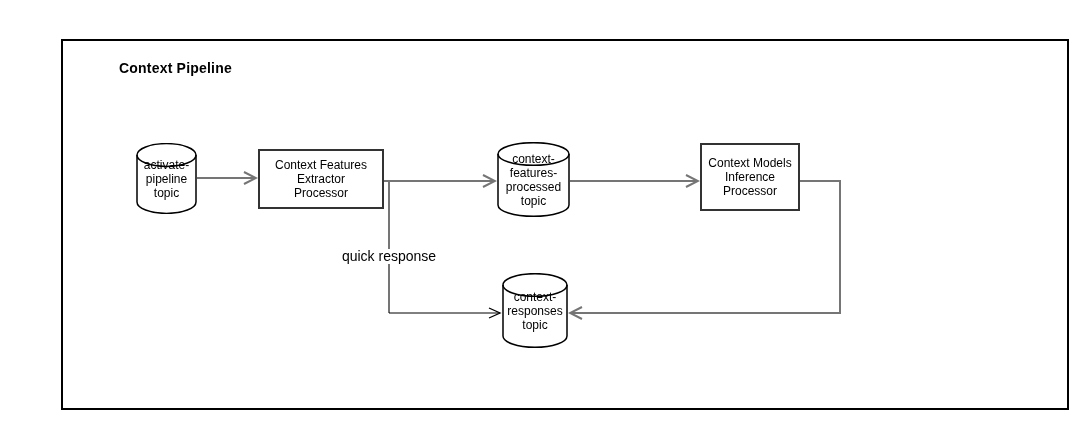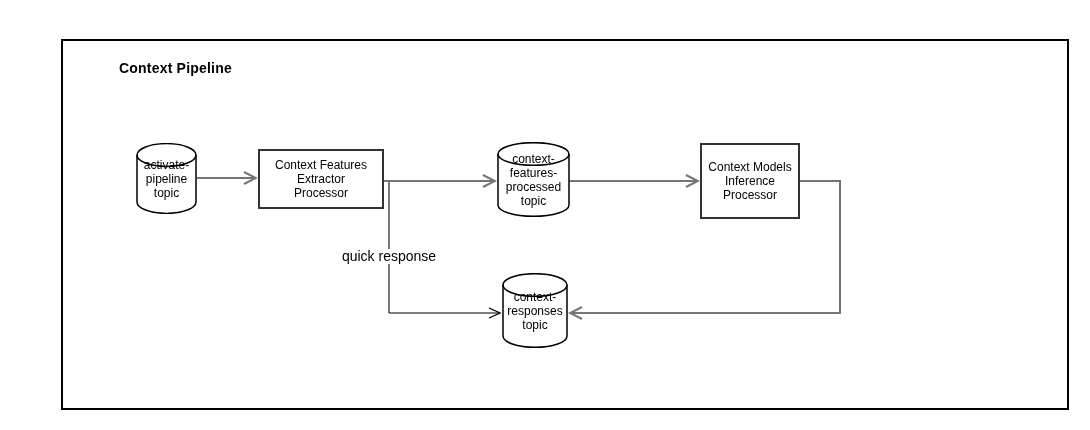--- a/index.html
+++ b/index.html
@@ -62,21 +62,21 @@
     position: absolute;
     left: 389px; top: 249px;
     transform: translateX(-50%);
     font-size: 14px;
     line-height: 15px;
     background: #ffffff;
     padding: 0 3px;
     white-space: nowrap;
   }
   #n-cfe { left: 258px; top: 149px; width: 126px; height: 60px; }
-  #n-cmi { left: 700px; top: 143px; width: 100px; height: 76px; }
+  #n-cmi { left: 700px; top: 143px; width: 100px; height: 68px; }
   #n-apt { left: 136px; top: 143px; width: 61px; height: 71px; }
   #n-cfp { left: 497px; top: 142px; width: 73px; height: 76px; }
   #n-crt { left: 502px; top: 273px; width: 66px; height: 76px; }
 </style>
 </head>
 <body>
 
 <div class="canvas">
 
   <div class="frame"></div>

